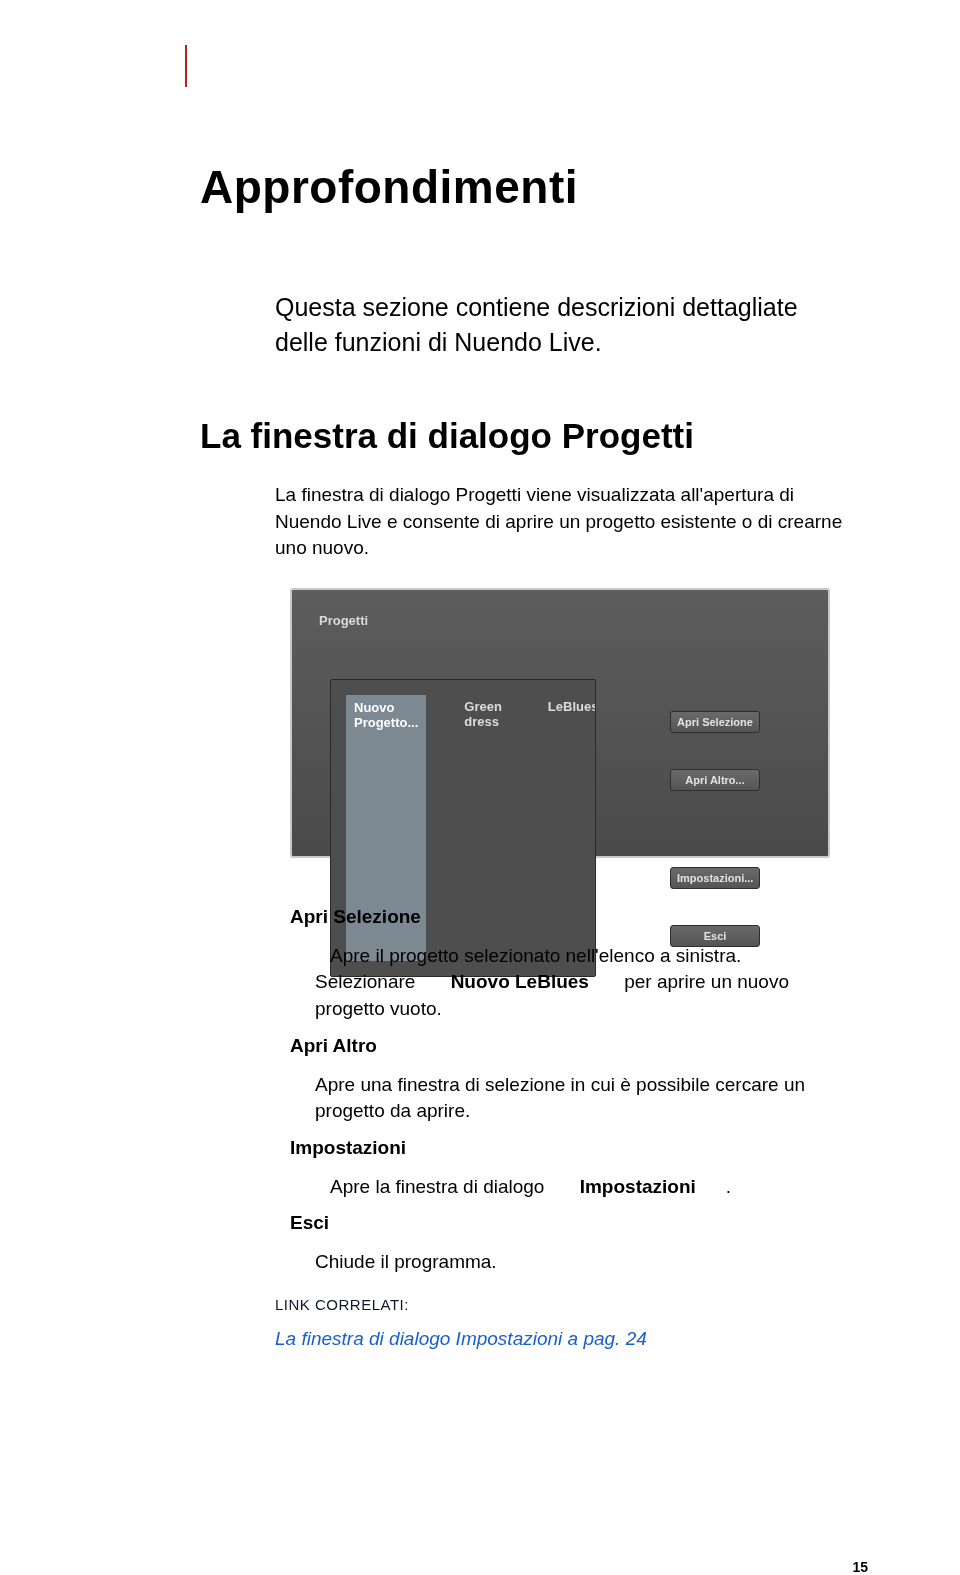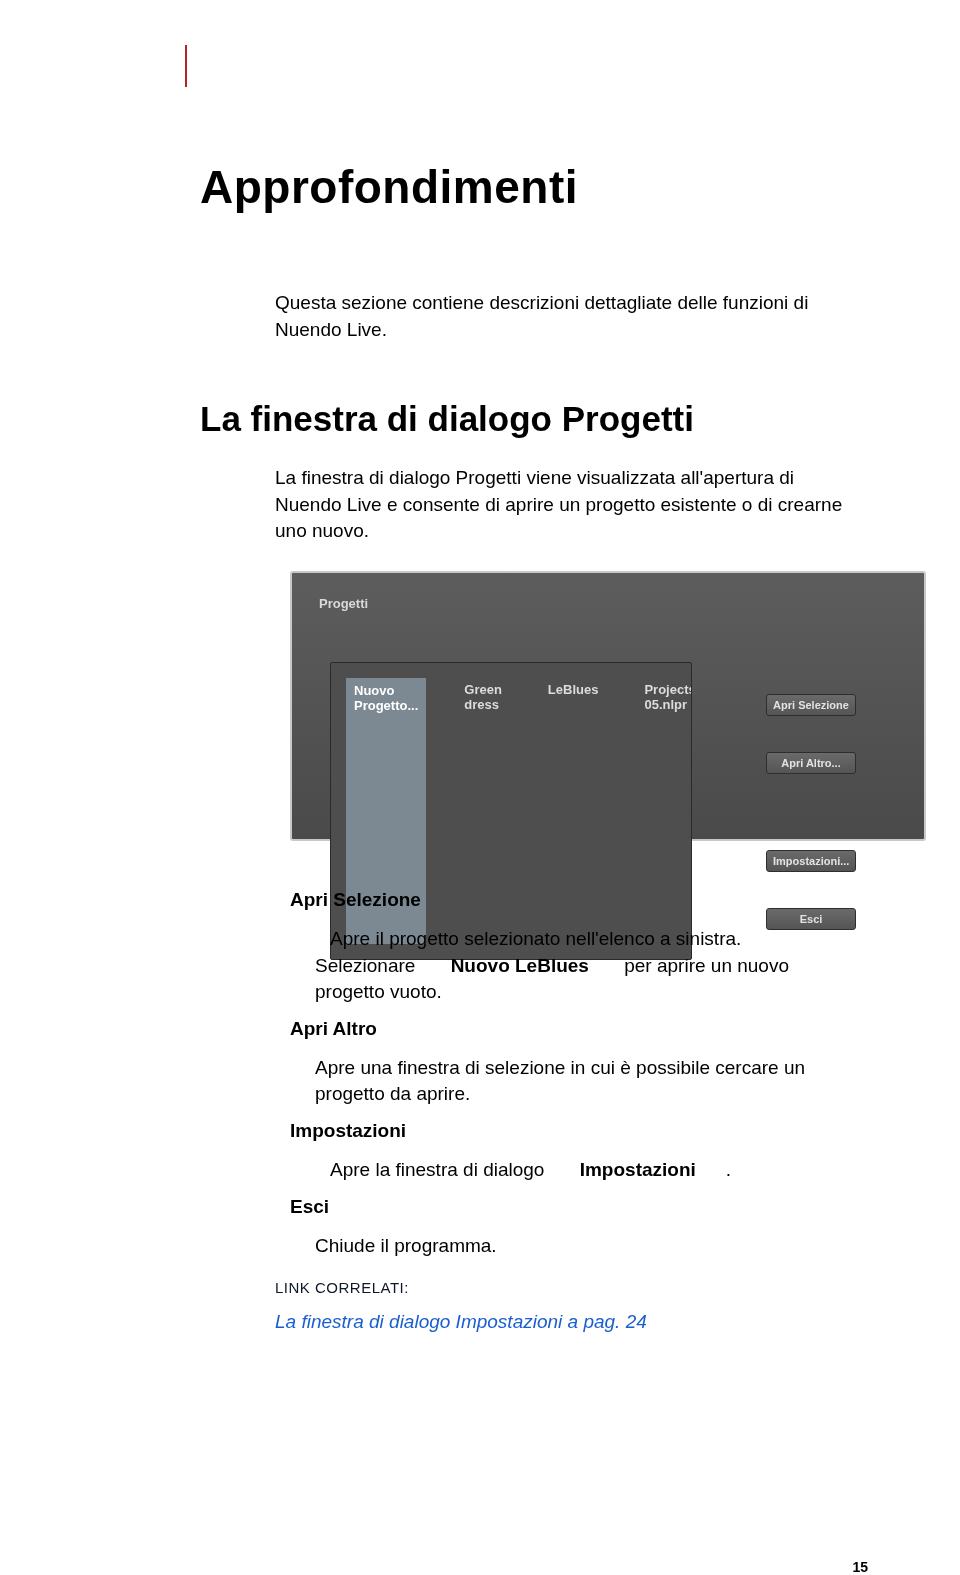--- a/index.html
+++ b/index.html
@@ -25,21 +25,21 @@
     height: 42px;
     background: #b52222;
   }
   .chapter-title {
     font-size: 46px;
     font-weight: 700;
     margin-bottom: 76px;
     letter-spacing: 0.5px;
   }
   .intro {
-    font-size: 19px;
+    font-size: 25px;
     line-height: 1.4;
     margin-left: 90px;
     margin-bottom: 56px;
     max-width: 560px;
   }
   .section-title {
     font-size: 35px;
     font-weight: 700;
     margin-bottom: 26px;
   }
@@ -50,21 +50,21 @@
     margin-bottom: 26px;
     max-width: 570px;
   }
 
   
   .dialog-wrap {
     margin-left: 90px;
     margin-bottom: 48px;
   }
   .dialog {
-    width: 636px;
+    width: 540px;
     height: 270px;
     background: linear-gradient(#5d5d5d, #4a4a4a);
     border: 2px solid #c8c8c8;
     border-radius: 3px;
     display: flex;
     flex-direction: column;
     padding: 6px 8px 0 8px;
   }
   .dialog-title {
     color: #d9d9d9;

